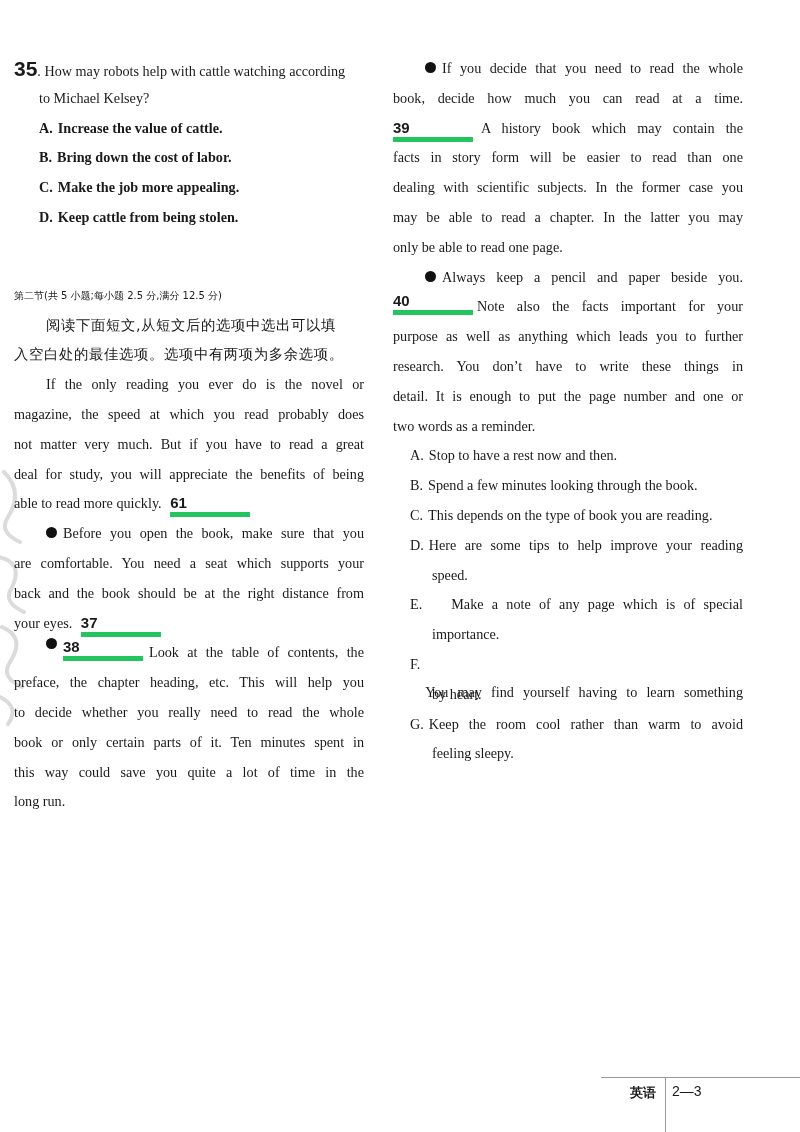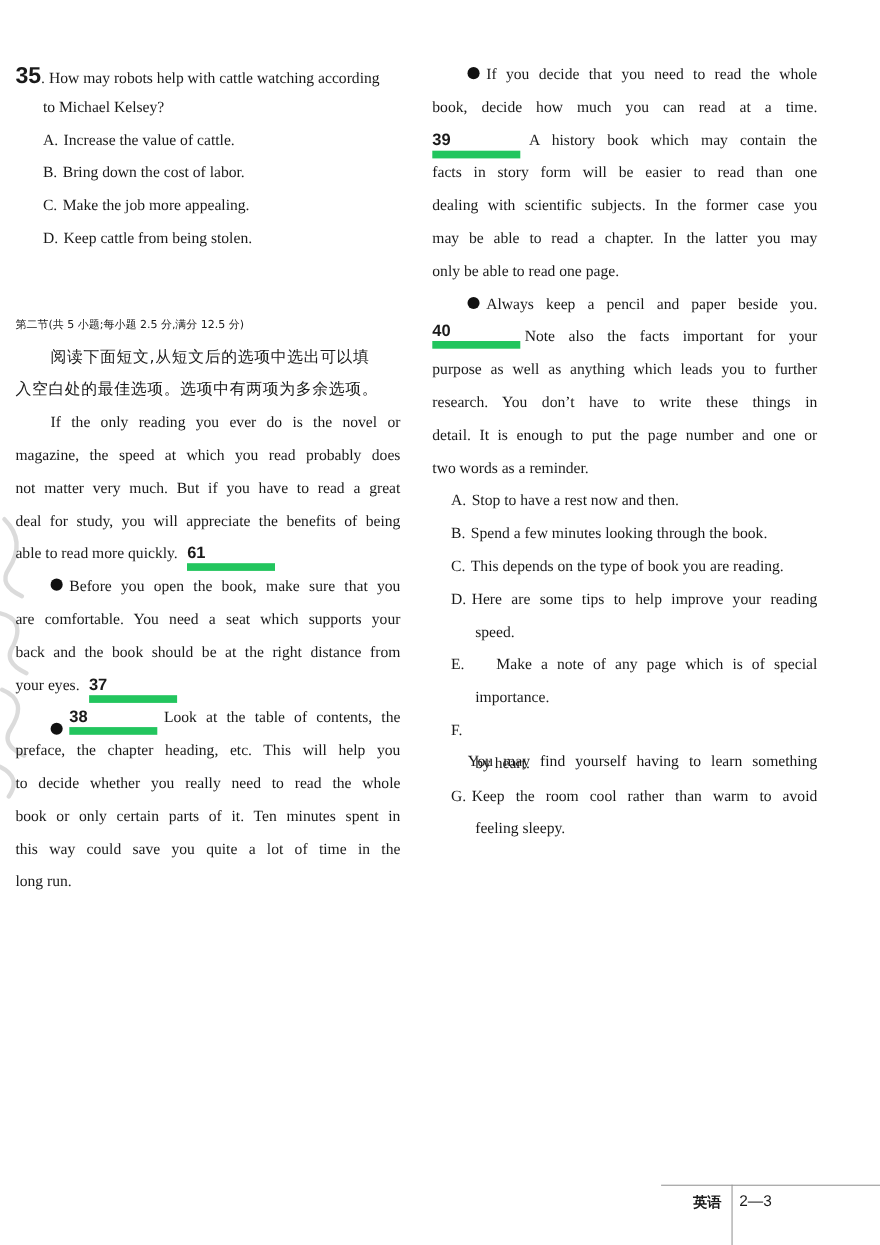--- a/index.html
+++ b/index.html
@@ -4,23 +4,23 @@
 <style>
   html, body { margin:0; padding:0; background:#ffffff; }
   body { width:800px; height:1132px; position:relative; overflow:hidden;
          font-family:"Liberation Serif","DejaVu Serif",serif; color:#1a1a1a; }
   .col { position:absolute; top:54px; width:350px; font-size:14.2px; }
   .col.left { left:14px; }
   .col.right { left:393px; }
   .line { height:29.8px; line-height:29.8px; white-space:nowrap; }
   .just { text-align:justify; text-align-last:justify; }
   .indent { padding-left:32px; }
-  .opt-indent { padding-left:25px; }
+  .opt-indent { padding-left:25px;font-weight:bold; }
   .qnum { font-family:"Liberation Sans","DejaVu Sans",sans-serif; font-weight:bold; font-size:21px; }
-  .blank { display:inline-block; border-bottom:7px solid #22c55e; width:80px; height:18px; line-height:18px;
+  .blank { display:inline-block; border-bottom:5px solid #22c55e; width:80px; height:18px; line-height:18px;
            vertical-align:baseline; text-align:left; font-family:"Liberation Sans","DejaVu Sans",sans-serif; font-weight:bold; font-size:15px; }
   .bullet { display:inline-block; width:11px; height:11px; border-radius:50%; background:#111; margin-right:6px; vertical-align:0px; }
   .section-title { font-family:"DejaVu Sans","Liberation Sans",sans-serif; font-weight:normal; font-size:10px;margin-top:48px; }
   .cn { font-family:"DejaVu Sans","Liberation Sans",sans-serif; font-size:14.4px; letter-spacing:0.6px; }
   .watermark { position:absolute; left:-6px; top:462px; width:40px; height:270px; opacity:0.35; }
   .footer-rule { position:absolute; left:601px; top:1077px; width:199px; height:1px; background:#999; }
   .footer-vrule { position:absolute; left:665px; top:1077px; width:1px; height:55px; background:#999; }
   .footer-subject { position:absolute; left:630px; top:1084px; font-family:"DejaVu Sans",sans-serif; font-weight:bold; font-size:13px; }
   .footer-page { position:absolute; left:672px; top:1083px; font-family:"Liberation Sans",sans-serif; font-size:14px; }
   .sp { display:inline-block; width:5px; }
@@ -63,21 +63,21 @@
   <div class="line just indent">
     <span class="bullet"></span><span>Before you open the book, make sure that you</span>
   </div>
   <div class="line just">are comfortable. You need a seat which supports your</div>
   <div class="line just">back and the book should be at the right distance from</div>
   <div class="line">
     <span>your eyes.</span><span class="sp"></span>
     <span class="blank">37</span>
   </div>
 
-  <div class="line indent" style="display:flex; align-items:flex-end;">
+  <div class="line indent" style="display:flex; align-items:flex-start;">
     <span class="bullet"></span>
     <span class="blank">38</span>
     <span style="flex:1; text-align:justify; text-align-last:justify; padding-left:6px;">Look at the table of contents, the</span>
   </div>
   <div class="line just">preface, the chapter heading, etc. This will help you</div>
   <div class="line just">to decide whether you really need to read the whole</div>
   <div class="line just">book or only certain parts of it. Ten minutes spent in</div>
   <div class="line just">this way could save you quite a lot of time in the</div>
   <div class="line">long run.</div>
 </div>

